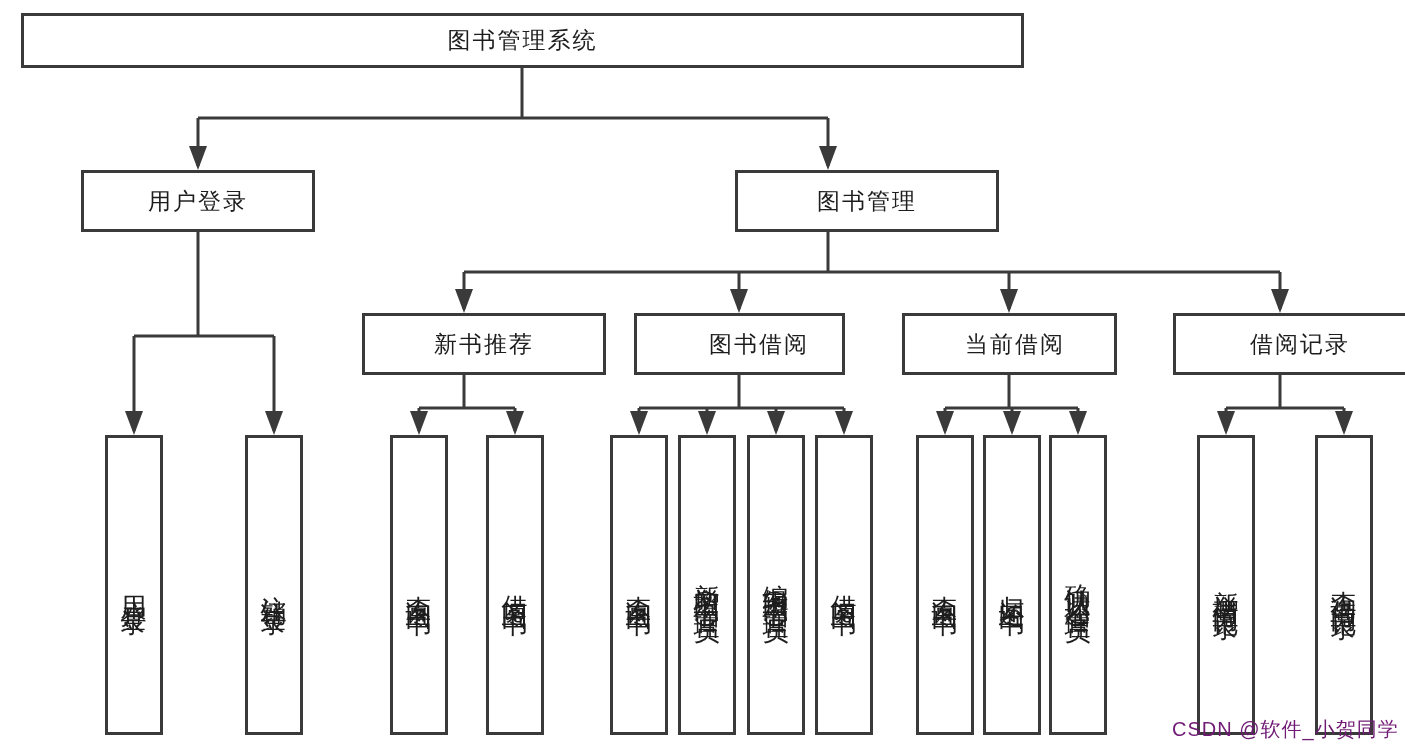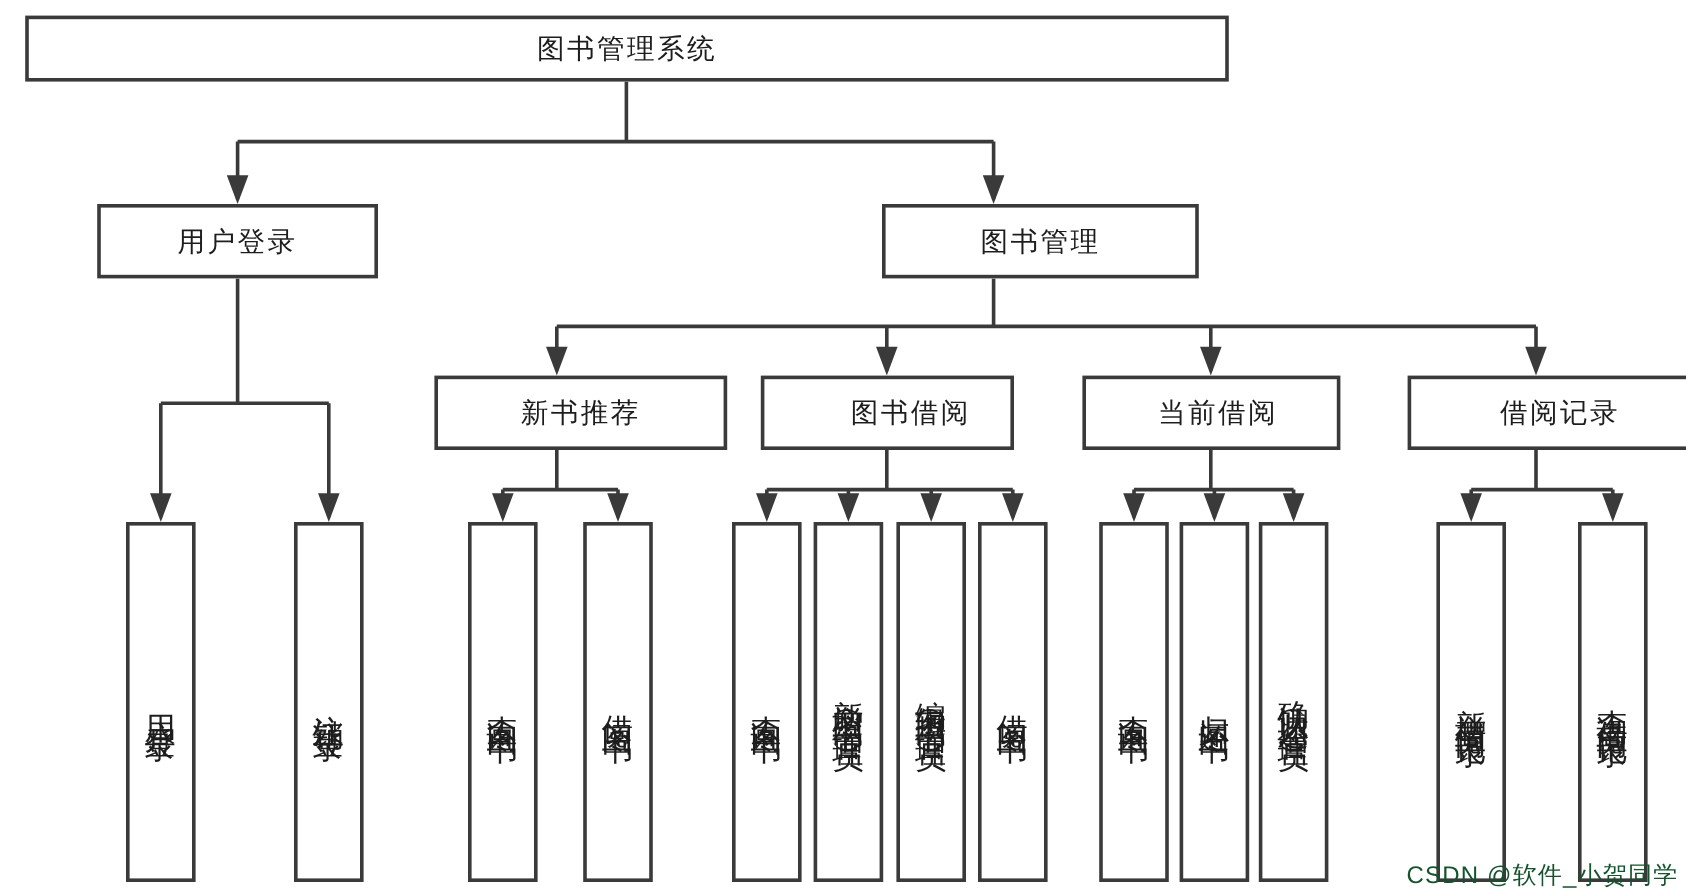--- a/index.html
+++ b/index.html
@@ -56,21 +56,21 @@
   .n-g3a { left: 610px; }  .n-g3b { left: 678px; }
   .n-g3c { left: 747px; }  .n-g3d { left: 815px; }
   .n-g4a { left: 916px; }  .n-g4b { left: 983px; }  .n-g4c { left: 1049px; }
   .n-g5a { left: 1197px; } .n-g5b { left: 1315px; }
   .watermark {
     position: absolute;
     left: 1172px;
     top: 716px;
     font-size: 20px;
     letter-spacing: 1px;
-    color: #14532d;
+    color: #701a75;
     white-space: nowrap;
     z-index: 5;
   }
 </style>
 </head>
 <body>
 
 <div class="canvas">
 
   <svg class="connectors" viewBox="0 0 1405 747">

